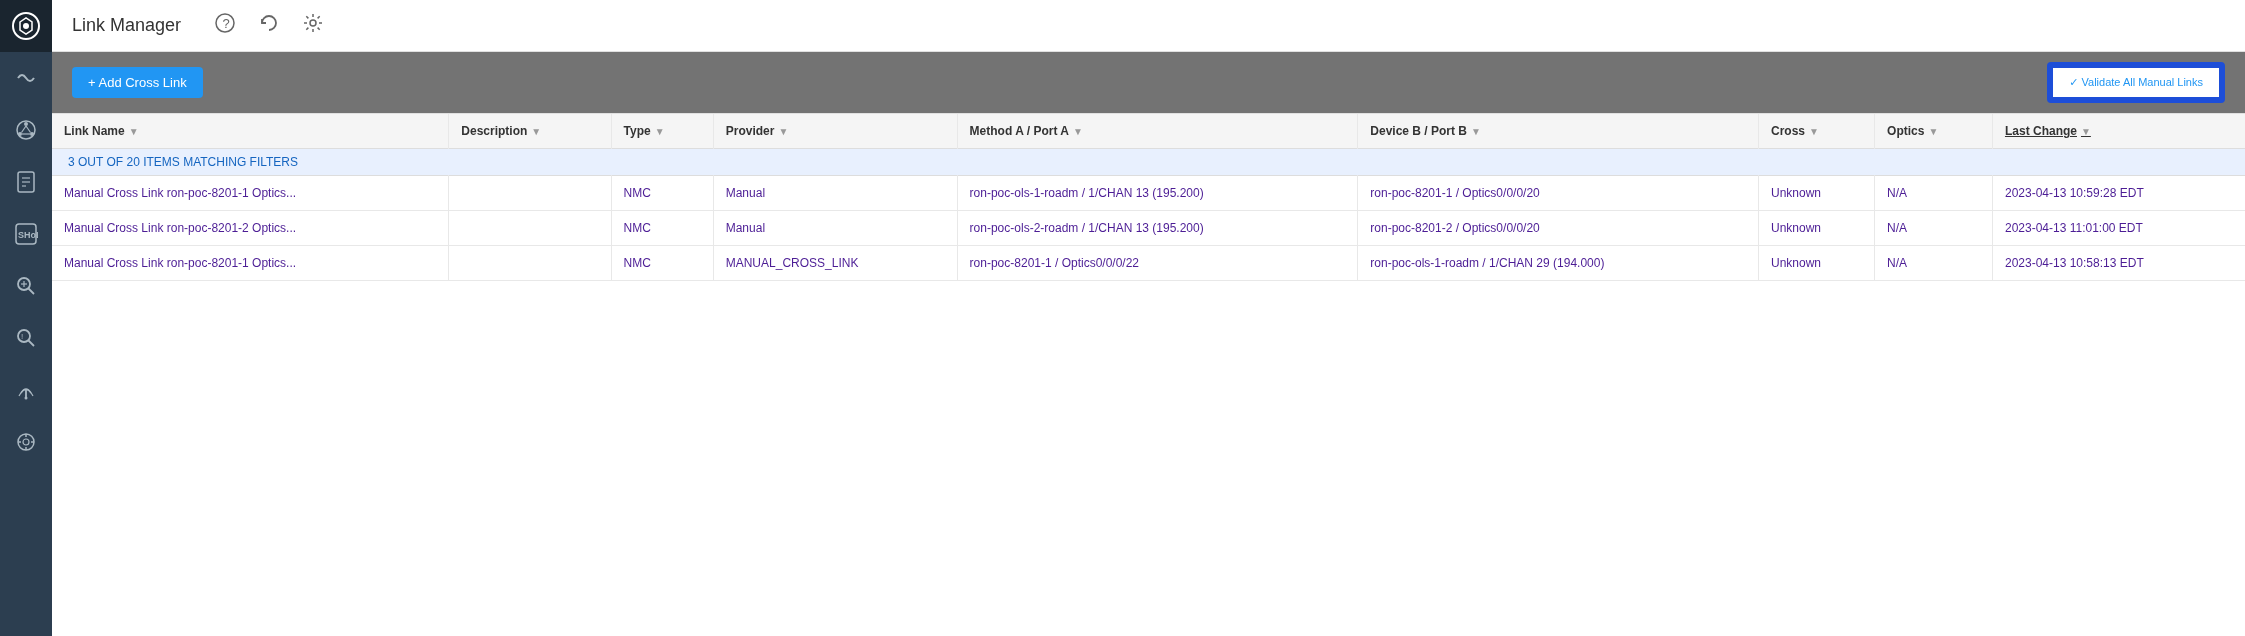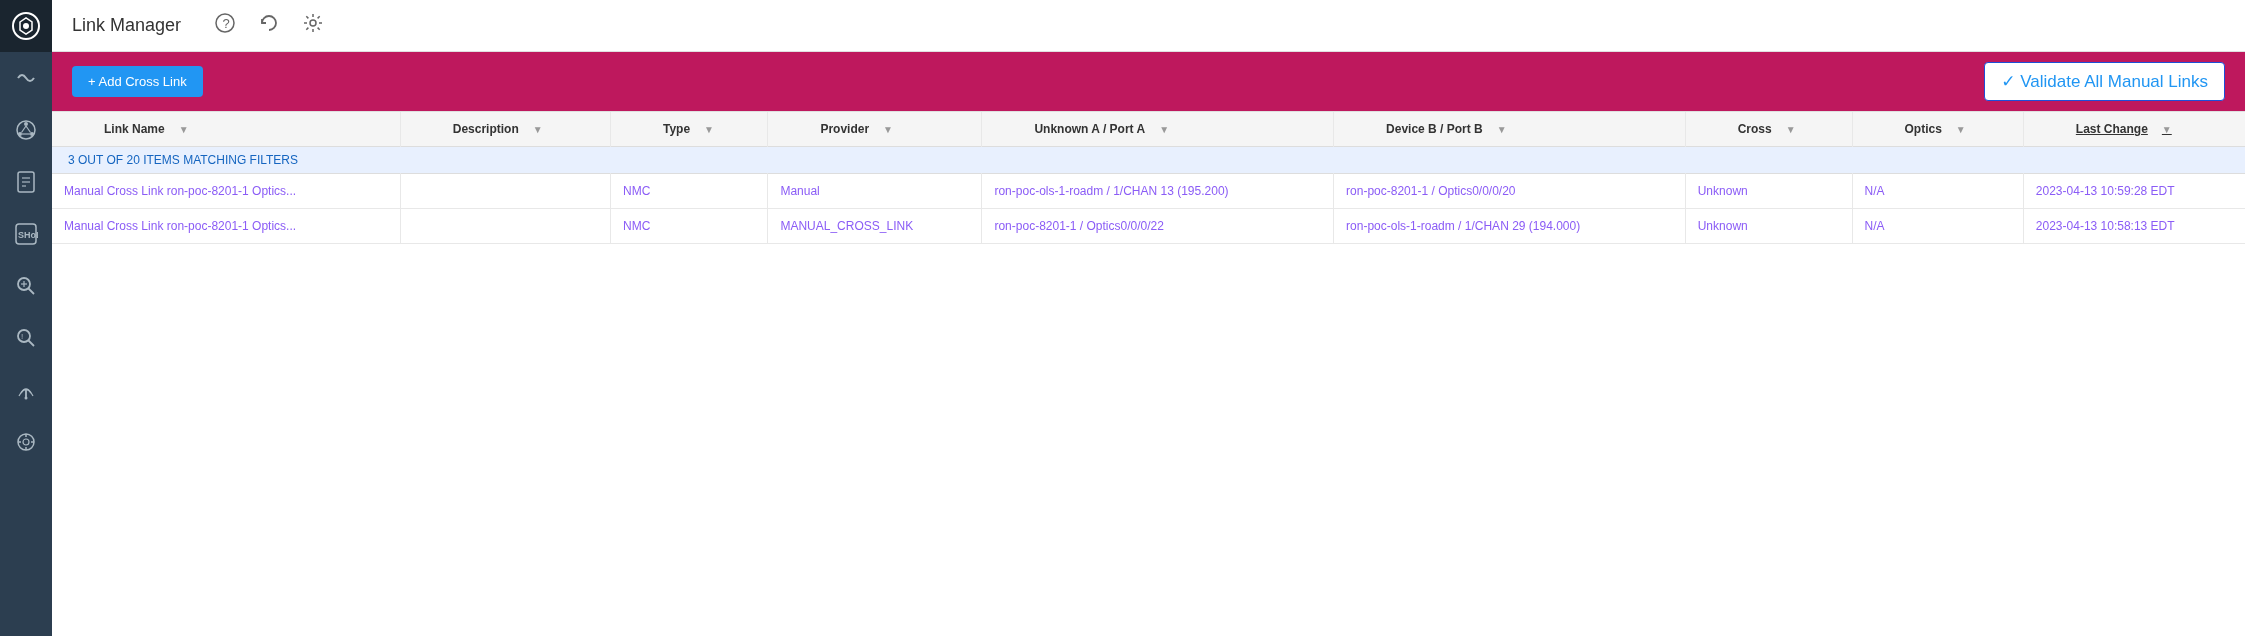--- a/index.html
+++ b/index.html
@@ -92,43 +92,43 @@
       color: #666;
       padding: 4px;
     }
 
     
     .toolbar {
       display: flex;
       align-items: center;
       justify-content: space-between;
       padding: 10px 20px;
-      background: #be185d;
+      background: #737373;
       border-bottom: 1px solid #e0e0e0;
     }
     .btn-add {
       background: #2196f3;
       color: white;
       border: none;
       padding: 8px 16px;
       border-radius: 4px;
       cursor: pointer;
       font-size: 13px;
       display: flex;
       align-items: center;
       gap: 6px;
     }
     .btn-validate {
       background: white;
       color: #2196f3;
-      border: 1px solid #1d4ed8;
+      border: 6px solid #1d4ed8;
       padding: 8px 16px;
       border-radius: 4px;
       cursor: pointer;
-      font-size: 17px;
+      font-size: 11px;
       display: flex;
       align-items: center;
       gap: 6px;
     }
 
     
     .table-container {
       flex: 1;
       overflow: auto;
       background: #fff;
@@ -147,41 +147,40 @@
       font-weight: 600;
       color: #333;
       font-size: 12px;
       white-space: nowrap;
       border-right: 1px solid #e8e8e8;
     }
     thead th:last-child { border-right: none; text-decoration: underline; }
     .th-inner {
       display: flex;
       align-items: center;
-      gap: 14px;
-      margin-left: 40px;
+      gap: 4px;
     }
     .filter-icon {
       color: #999;
       font-size: 10px;
       cursor: pointer;
     }
     .filter-row td {
       background: #e8f0fe;
       padding: 6px 16px;
       font-size: 12px;
       color: #1565c0;
       font-weight: 500;
     }
     tbody tr {
       border-bottom: 1px solid #e8e8e8;
     }
     tbody td {
       padding: 10px 12px;
-      color: #8b5cf6;
+      color: #4c1d95;
       font-size: 12px;
       white-space: nowrap;
       border-right: 1px solid #e8e8e8;
     }
     tbody td:last-child { border-right: none; }
   </style>
 </head>
 <body>
 
 <div class="sidebar">
@@ -311,21 +310,21 @@
             </div>
           </th>
           <th>
             <div class="th-inner">
               <span>Provider</span>
               <span class="filter-icon">▼</span>
             </div>
           </th>
           <th>
             <div class="th-inner">
-              <span>Unknown A / Port A</span>
+              <span>Method A / Port A</span>
               <span class="filter-icon">▼</span>
             </div>
           </th>
           <th>
             <div class="th-inner">
               <span>Device B / Port B</span>
               <span class="filter-icon">▼</span>
             </div>
           </th>
           <th>
@@ -357,20 +356,31 @@
             <td></td>
             <td>NMC</td>
             <td>Manual</td>
             <td>ron-poc-ols-1-roadm / 1/CHAN 13 (195.200)</td>
             <td>ron-poc-8201-1 / Optics0/0/0/20</td>
             <td>Unknown</td>
             <td>N/A</td>
             <td>2023-04-13 10:59:28 EDT</td>
           </tr>
           <tr>
+            <td>Manual Cross Link ron-poc-8201-2 Optics...</td>
+            <td></td>
+            <td>NMC</td>
+            <td>Manual</td>
+            <td>ron-poc-ols-2-roadm / 1/CHAN 13 (195.200)</td>
+            <td>ron-poc-8201-2 / Optics0/0/0/20</td>
+            <td>Unknown</td>
+            <td>N/A</td>
+            <td>2023-04-13 11:01:00 EDT</td>
+          </tr>
+          <tr>
             <td>Manual Cross Link ron-poc-8201-1 Optics...</td>
             <td></td>
             <td>NMC</td>
             <td>MANUAL_CROSS_LINK</td>
             <td>ron-poc-8201-1 / Optics0/0/0/22</td>
             <td>ron-poc-ols-1-roadm / 1/CHAN 29 (194.000)</td>
             <td>Unknown</td>
             <td>N/A</td>
             <td>2023-04-13 10:58:13 EDT</td>
           </tr>

